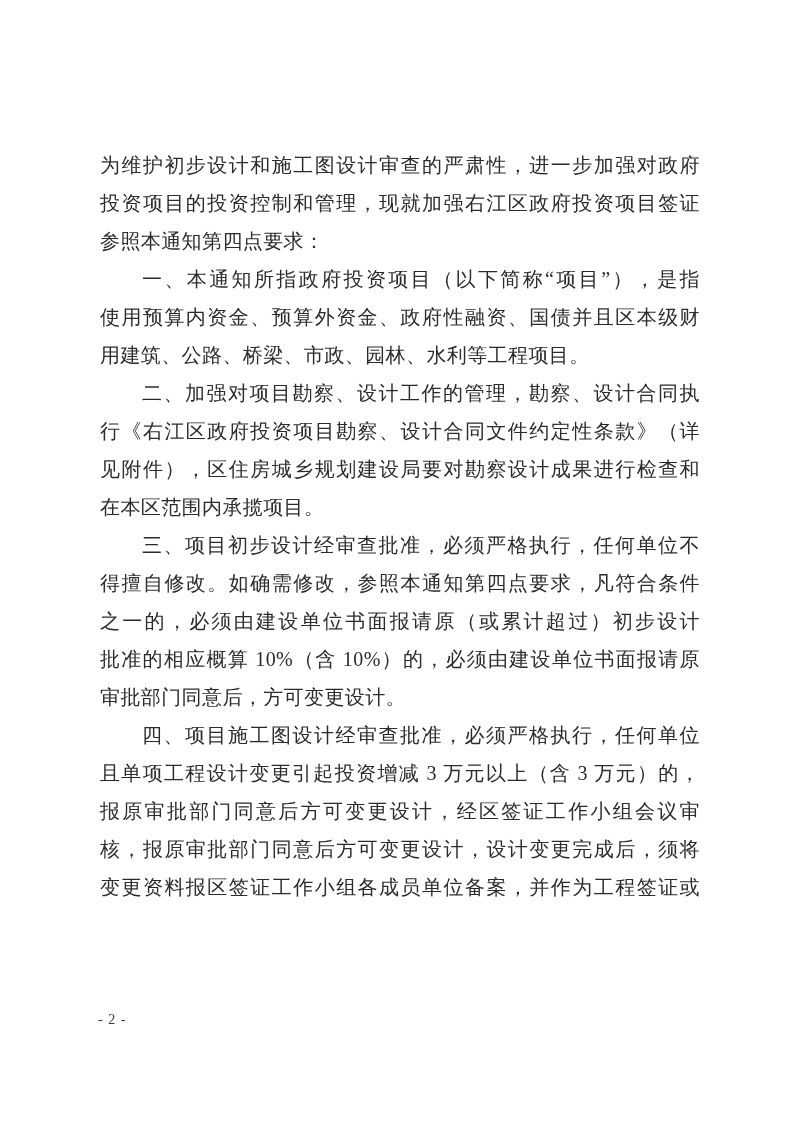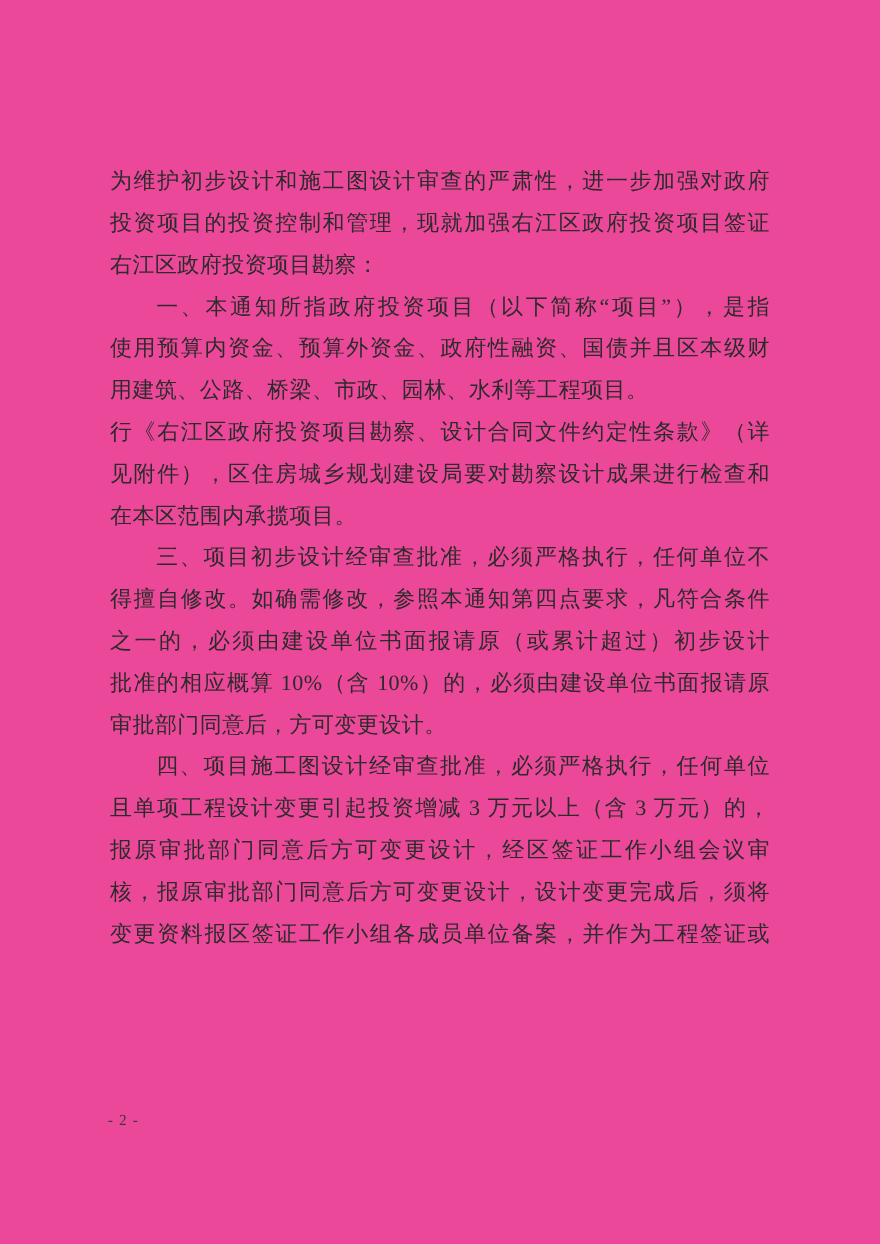--- a/index.html
+++ b/index.html
@@ -5,21 +5,21 @@
   html, body {
     margin: 0;
     padding: 0;
     background: #e9e9e9;
   }
   .page {
     position: relative;
     width: 800px;
     height: 1131px;
     margin: 0 auto;
-    background: #ec4899;
+    background: #ffffff;
     font-family: "Liberation Serif", "DejaVu Serif", serif;
     overflow: hidden;
   }
   .content {
     position: absolute;
     left: 100px;
     top: 146px;
     width: 600px;
   }
   .para {
@@ -56,28 +56,29 @@
   }
 </style>
 </head>
 <body>
 
 <div class="page">
   <div class="content" id="document-body">
       <div class="para">
         <div class="line">为维护初步设计和施工图设计审查的严肃性，进一步加强对政府</div>
         <div class="line">投资项目的投资控制和管理，现就加强右江区政府投资项目签证</div>
-        <div class="line lastline">右江区政府投资项目勘察：</div>
+        <div class="line lastline">参照本通知第四点要求：</div>
       </div>
       <div class="para">
         <div class="line indent">一、本通知所指政府投资项目（以下简称“项目”），是指</div>
         <div class="line">使用预算内资金、预算外资金、政府性融资、国债并且区本级财</div>
         <div class="line lastline">用建筑、公路、桥梁、市政、园林、水利等工程项目。</div>
       </div>
       <div class="para">
+        <div class="line indent">二、加强对项目勘察、设计工作的管理，勘察、设计合同执</div>
         <div class="line">行《右江区政府投资项目勘察、设计合同文件约定性条款》（详</div>
         <div class="line">见附件），区住房城乡规划建设局要对勘察设计成果进行检查和</div>
         <div class="line lastline">在本区范围内承揽项目。</div>
       </div>
       <div class="para">
         <div class="line indent">三、项目初步设计经审查批准，必须严格执行，任何单位不</div>
         <div class="line">得擅自修改。如确需修改，参照本通知第四点要求，凡符合条件</div>
         <div class="line">之一的，必须由建设单位书面报请原（或累计超过）初步设计</div>
         <div class="line">批准的相应概算 10%（含 10%）的，必须由建设单位书面报请原</div>
         <div class="line lastline">审批部门同意后，方可变更设计。</div>

